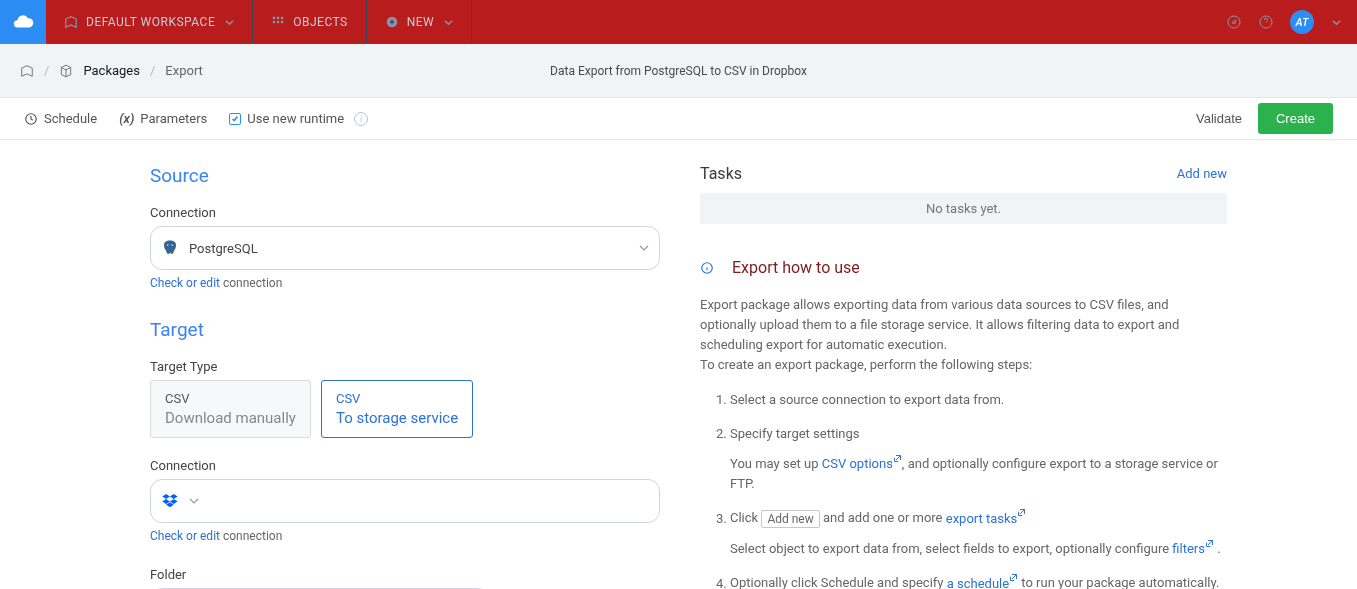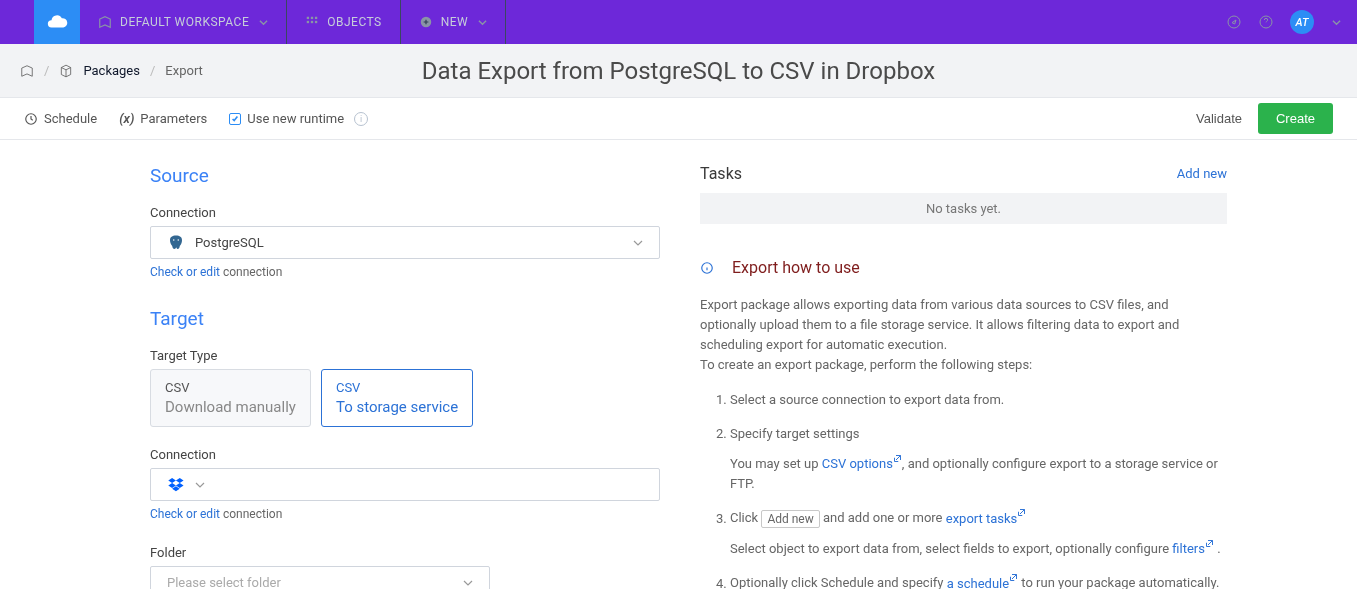--- a/index.html
+++ b/index.html
@@ -8,24 +8,23 @@
     font-size: 13px;
     color: #333;
     background: #fff;
     width: 1357px;
   }
 
   
   .topbar {
     display: flex;
     align-items: stretch;
-    background: #6d28d9;
+    background: #b91c1c;
     height: 44px;
     color: #c6cdd9;
-    padding-left: 34px;
   }
   .logo-cell {
     width: 46px;
     background: #2c8df5;
     display: flex;
     align-items: center;
     justify-content: center;
   }
   .logo-svg { width: 22px; height: 22px; fill: #fff; }
   .nav-item {
@@ -72,21 +71,21 @@
     color: #666;
     font-size: 13px;
   }
   .breadcrumb a { color: #0f172a; text-decoration: none; }
   .bc-sep { color: #bbb; }
   .bc-icon { width: 14px; height: 14px; stroke: #666; fill: none; }
   .page-title {
     position: absolute;
     left: 0; right: 0;
     text-align: center;
-    font-size: 24px;
+    font-size: 12px;
     color: #4a4a4a;
     font-weight: 400;
     pointer-events: none;
   }
 
   
   .toolbar {
     display: flex;
     align-items: center;
     height: 42px;
@@ -133,22 +132,22 @@
 
   h2.section {
     font-size: 19px; font-weight: 400; color: #3b82f6;
     margin-bottom: 18px;
   }
   .field-label {
     font-size: 13px; color: #444; margin-bottom: 6px;
   }
   .select-box {
     display: flex; align-items: center;
-    border: 1px solid #d0d5dd; border-radius: 2px;
-    height: 33px; padding: 0 16px;
+    border: 1px solid #d0d5dd; border-radius: 12px;
+    height: 44px; padding: 0 10px;
     cursor: pointer; background: #fff;
   }
   .select-box .sel-icon { width: 18px; height: 18px; margin-right: 10px; }
   .select-box .sel-text { flex: 1; color: #444; font-size: 13px; }
   .select-box .sel-placeholder { color: #aaa; }
   .select-box .sel-caret { width: 10px; height: 10px; stroke: #999; fill: none; }
   .link-small {
     font-size: 12px; margin-top: 6px; color: #666;
   }
   .link-small a { color: #2c72d6; text-decoration: none; }

